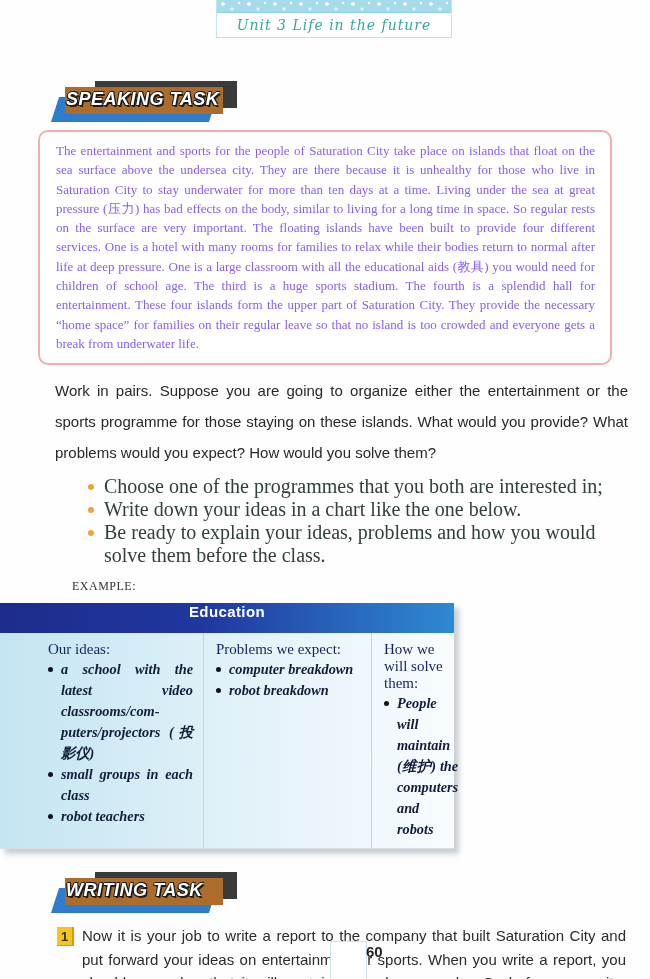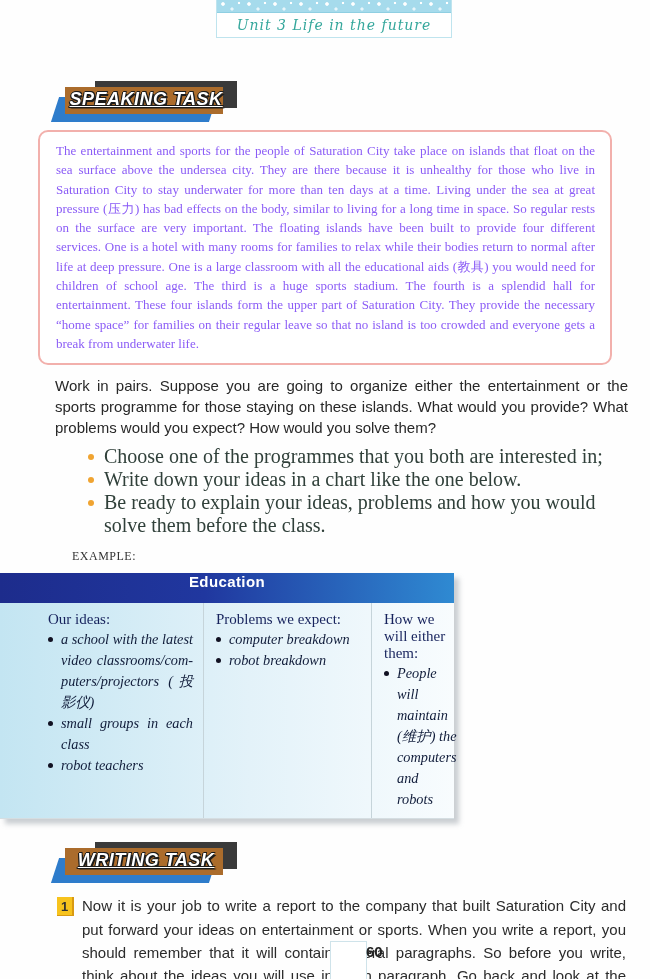--- a/index.html
+++ b/index.html
@@ -35,44 +35,43 @@
     position:absolute; left:0px; top:17px; width:158px; height:25px;
     background:#2e7ccb; transform:skewX(-18deg);
   }
   .banner .shape-dark {
     position:absolute; left:40px; top:1px; width:142px; height:27px; background:#3a3a3a;
   }
   .banner .shape-brown {
     position:absolute; left:10px; top:7px; width:158px; height:27px; background:#ab6c2c;
   }
   .banner .label {
-    position:absolute; left:11px; top:9px; width:160px; text-align:center;
+    position:absolute; left:11px; top:9px; width:160px; 
     font:italic 800 18px "Liberation Sans", sans-serif; color:#ffffff; letter-spacing:.5px;
     text-shadow:1.5px 1.5px 0 #1c1c1c, -1px 0 0 #1c1c1c, 0 -1px 0 #1c1c1c,
                 1px -1px 0 #1c1c1c, -1px 1px 0 #1c1c1c, 0 1px 0 #1c1c1c;
     white-space:nowrap;
-    text-decoration:underline;
   }
 
   .content { padding-top:80px; }
 
   
   .passage-box {
     margin:4px 38px 0 38px; border:2px solid #f2b0ac; border-radius:10px;
     background:#ffffff; padding:9px 15px 10px 16px;
   }
   .passage-box p {
     font-size:13px; line-height:19.3px; text-align:justify; color:#8b5cf6;
   }
 
   
   .work-pairs {
     margin:10px 22px 0 55px;
     font-family:"Liberation Sans", sans-serif;
-    font-size:15px; line-height:21px; color:#282828; text-align:justify;
+    font-size:15px; line-height:31px; color:#282828; text-align:justify;
   }
 
   
   .orange-list { list-style:none; margin:7px 30px 0 88px; }
   .orange-list li { display:flex; align-items:flex-start; line-height:23px; }
   .orange-list .dot {
     flex:0 0 auto; width:6px; height:6px; border-radius:50%;
     background:#f0a431; margin:9px 10px 0 0;
   }
   .orange-list .li-text { font-size:20px; color:#30403a; }
@@ -98,21 +97,21 @@
   .table-body .col { padding:8px 10px 8px 12px; }
   .table-body .col + .col { border-left:1px solid #c6d4da; }
   .col-header { font-size:15px; color:#16225c; margin-bottom:1px; }
   .cell-list { list-style:none; }
   .cell-list li { display:flex; align-items:flex-start; }
   .cell-list .dot {
     flex:0 0 auto; width:5px; height:5px; border-radius:50%;
     background:#111122; margin:8px 8px 0 0;
   }
   .cell-list .li-text {
-    font-style:italic; font-weight:400; font-size:14.3px; line-height:21px; color:#101c3a;
+    font-style:italic; font-weight:700; font-size:14.3px; line-height:21px; color:#101c3a;
     text-align:justify;
   }
 
   
   .writing-banner { margin-top:22px; }
   .numbered-item { display:flex; margin:7px 24px 0 57px; }
   .num-badge {
     flex:0 0 auto; width:17px; height:19px; margin:3px 8px 0 0;
     background:#f7c31d; border-right:2px solid #d99a12; border-bottom:1px solid #d99a12;
     color:#333333; font:700 13px/19px "Liberation Sans", sans-serif; text-align:center;
@@ -205,21 +204,21 @@
               <span class="li-text">computer breakdown</span>
             </li>
             <li>
               <span class="dot"></span>
               <span class="li-text">robot breakdown</span>
             </li>
           </ul>
         </div>
 
         <div class="col">
-          <div class="col-header">How we will either them:</div>
+          <div class="col-header">How we will solve them:</div>
           <ul class="cell-list">
             <li>
               <span class="dot"></span>
               <span class="li-text">People will maintain (维护) the computers and robots</span>
             </li>
           </ul>
         </div>
 
       </div>
     </div>

